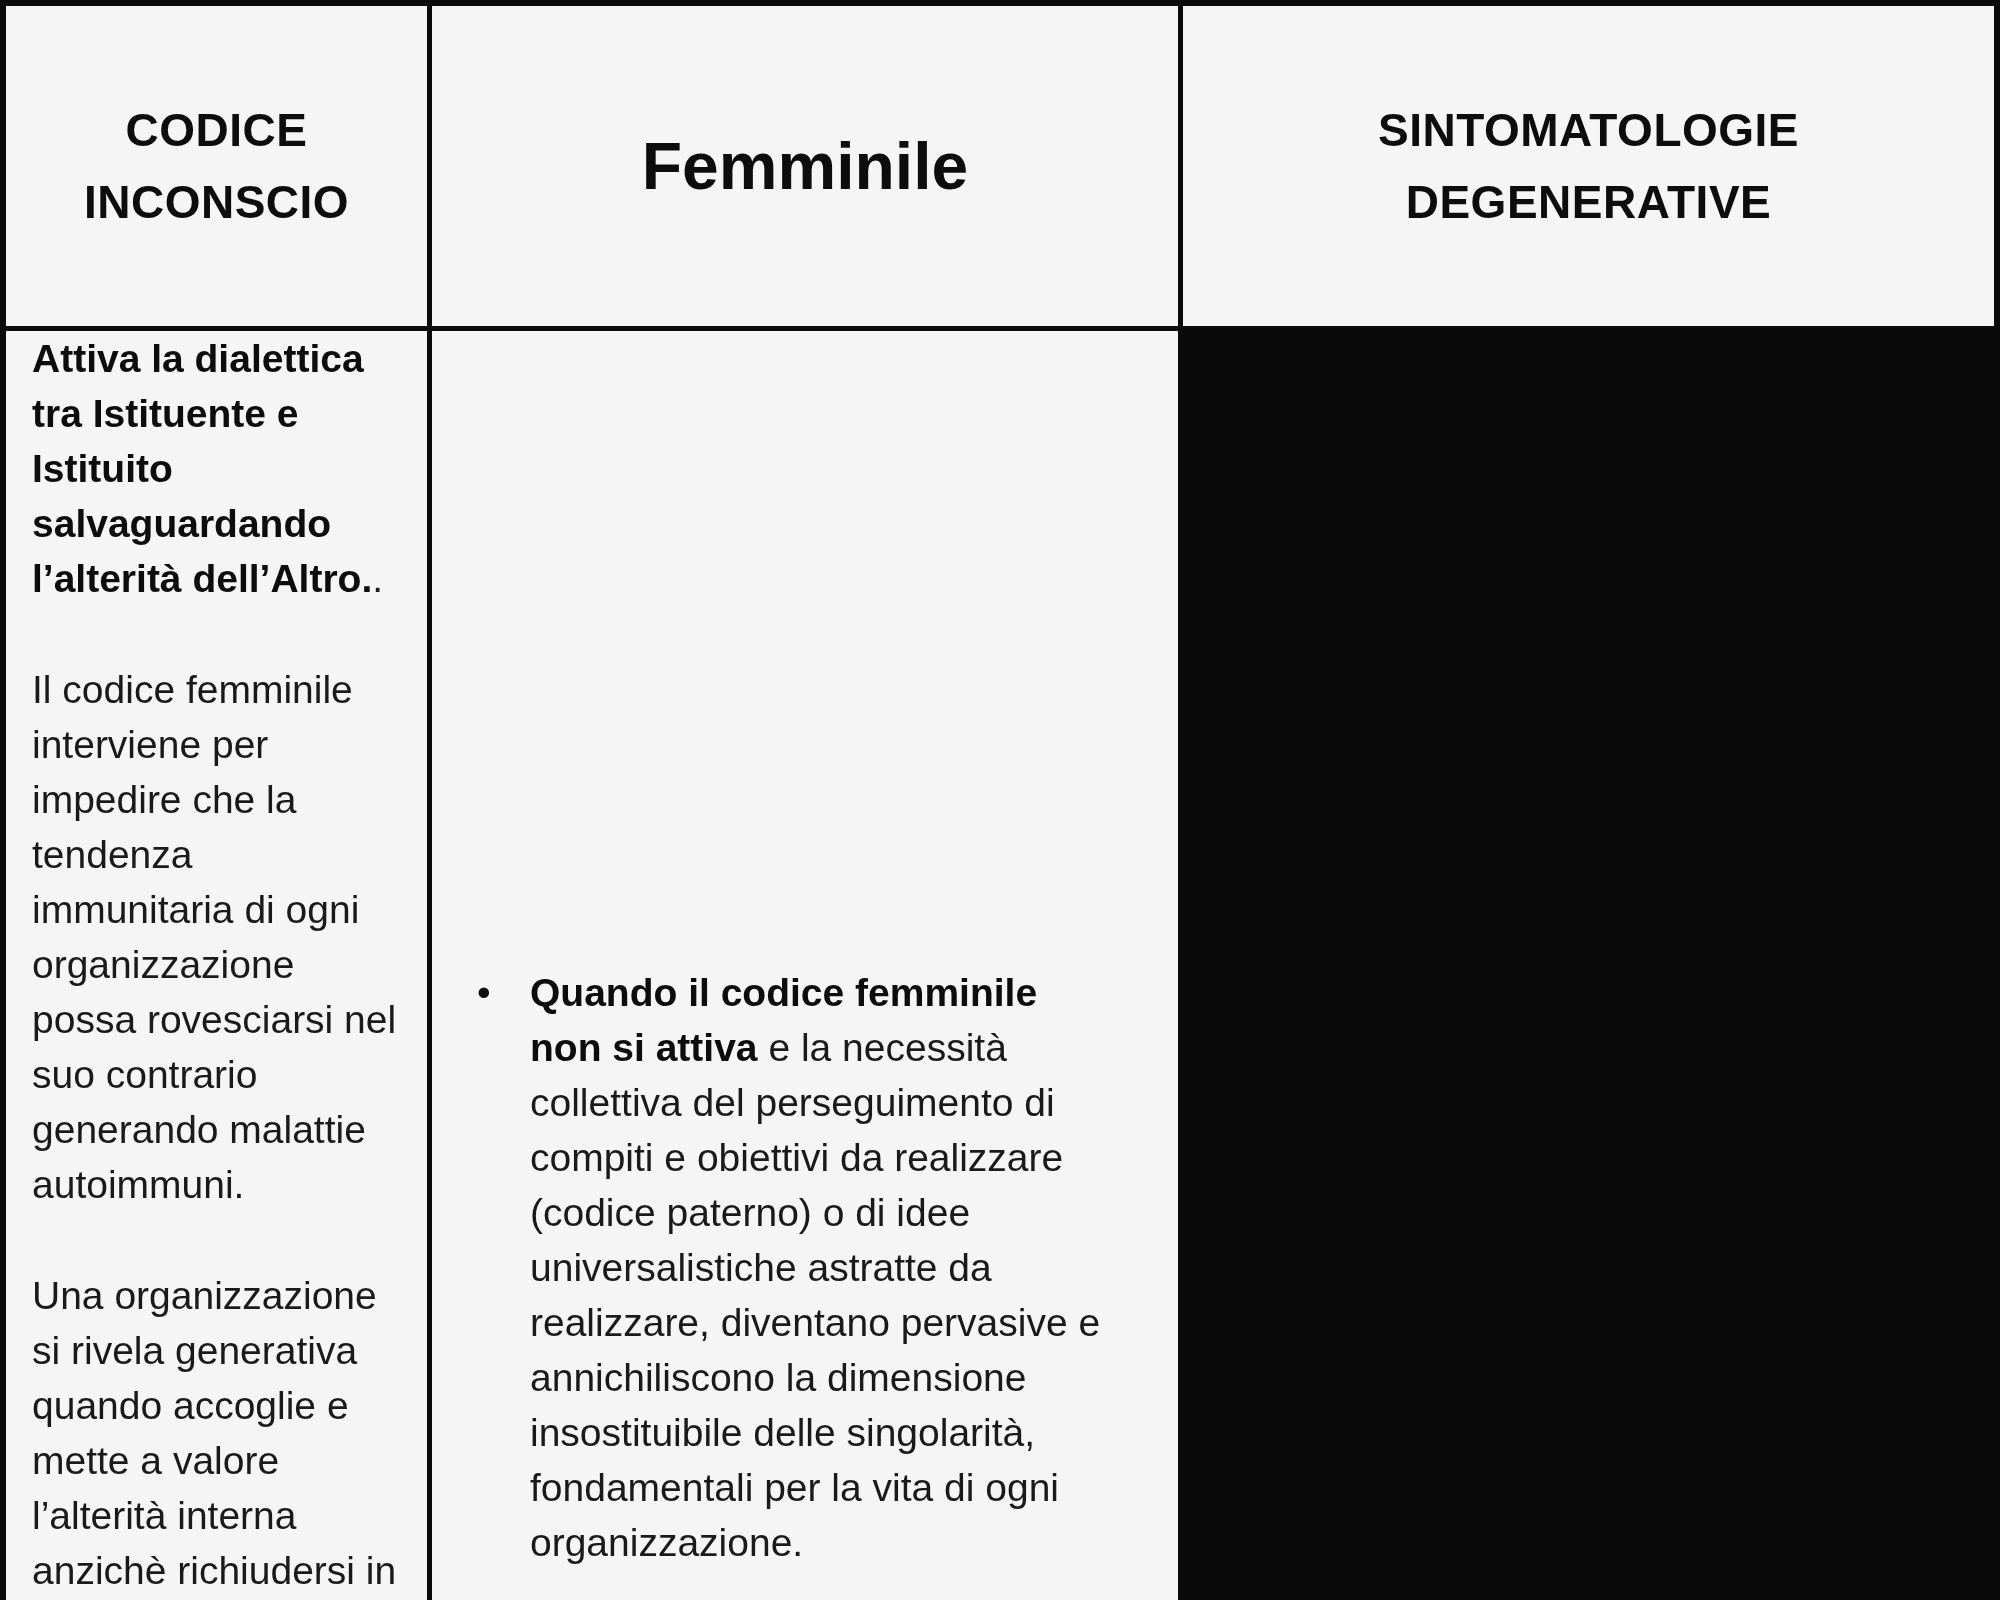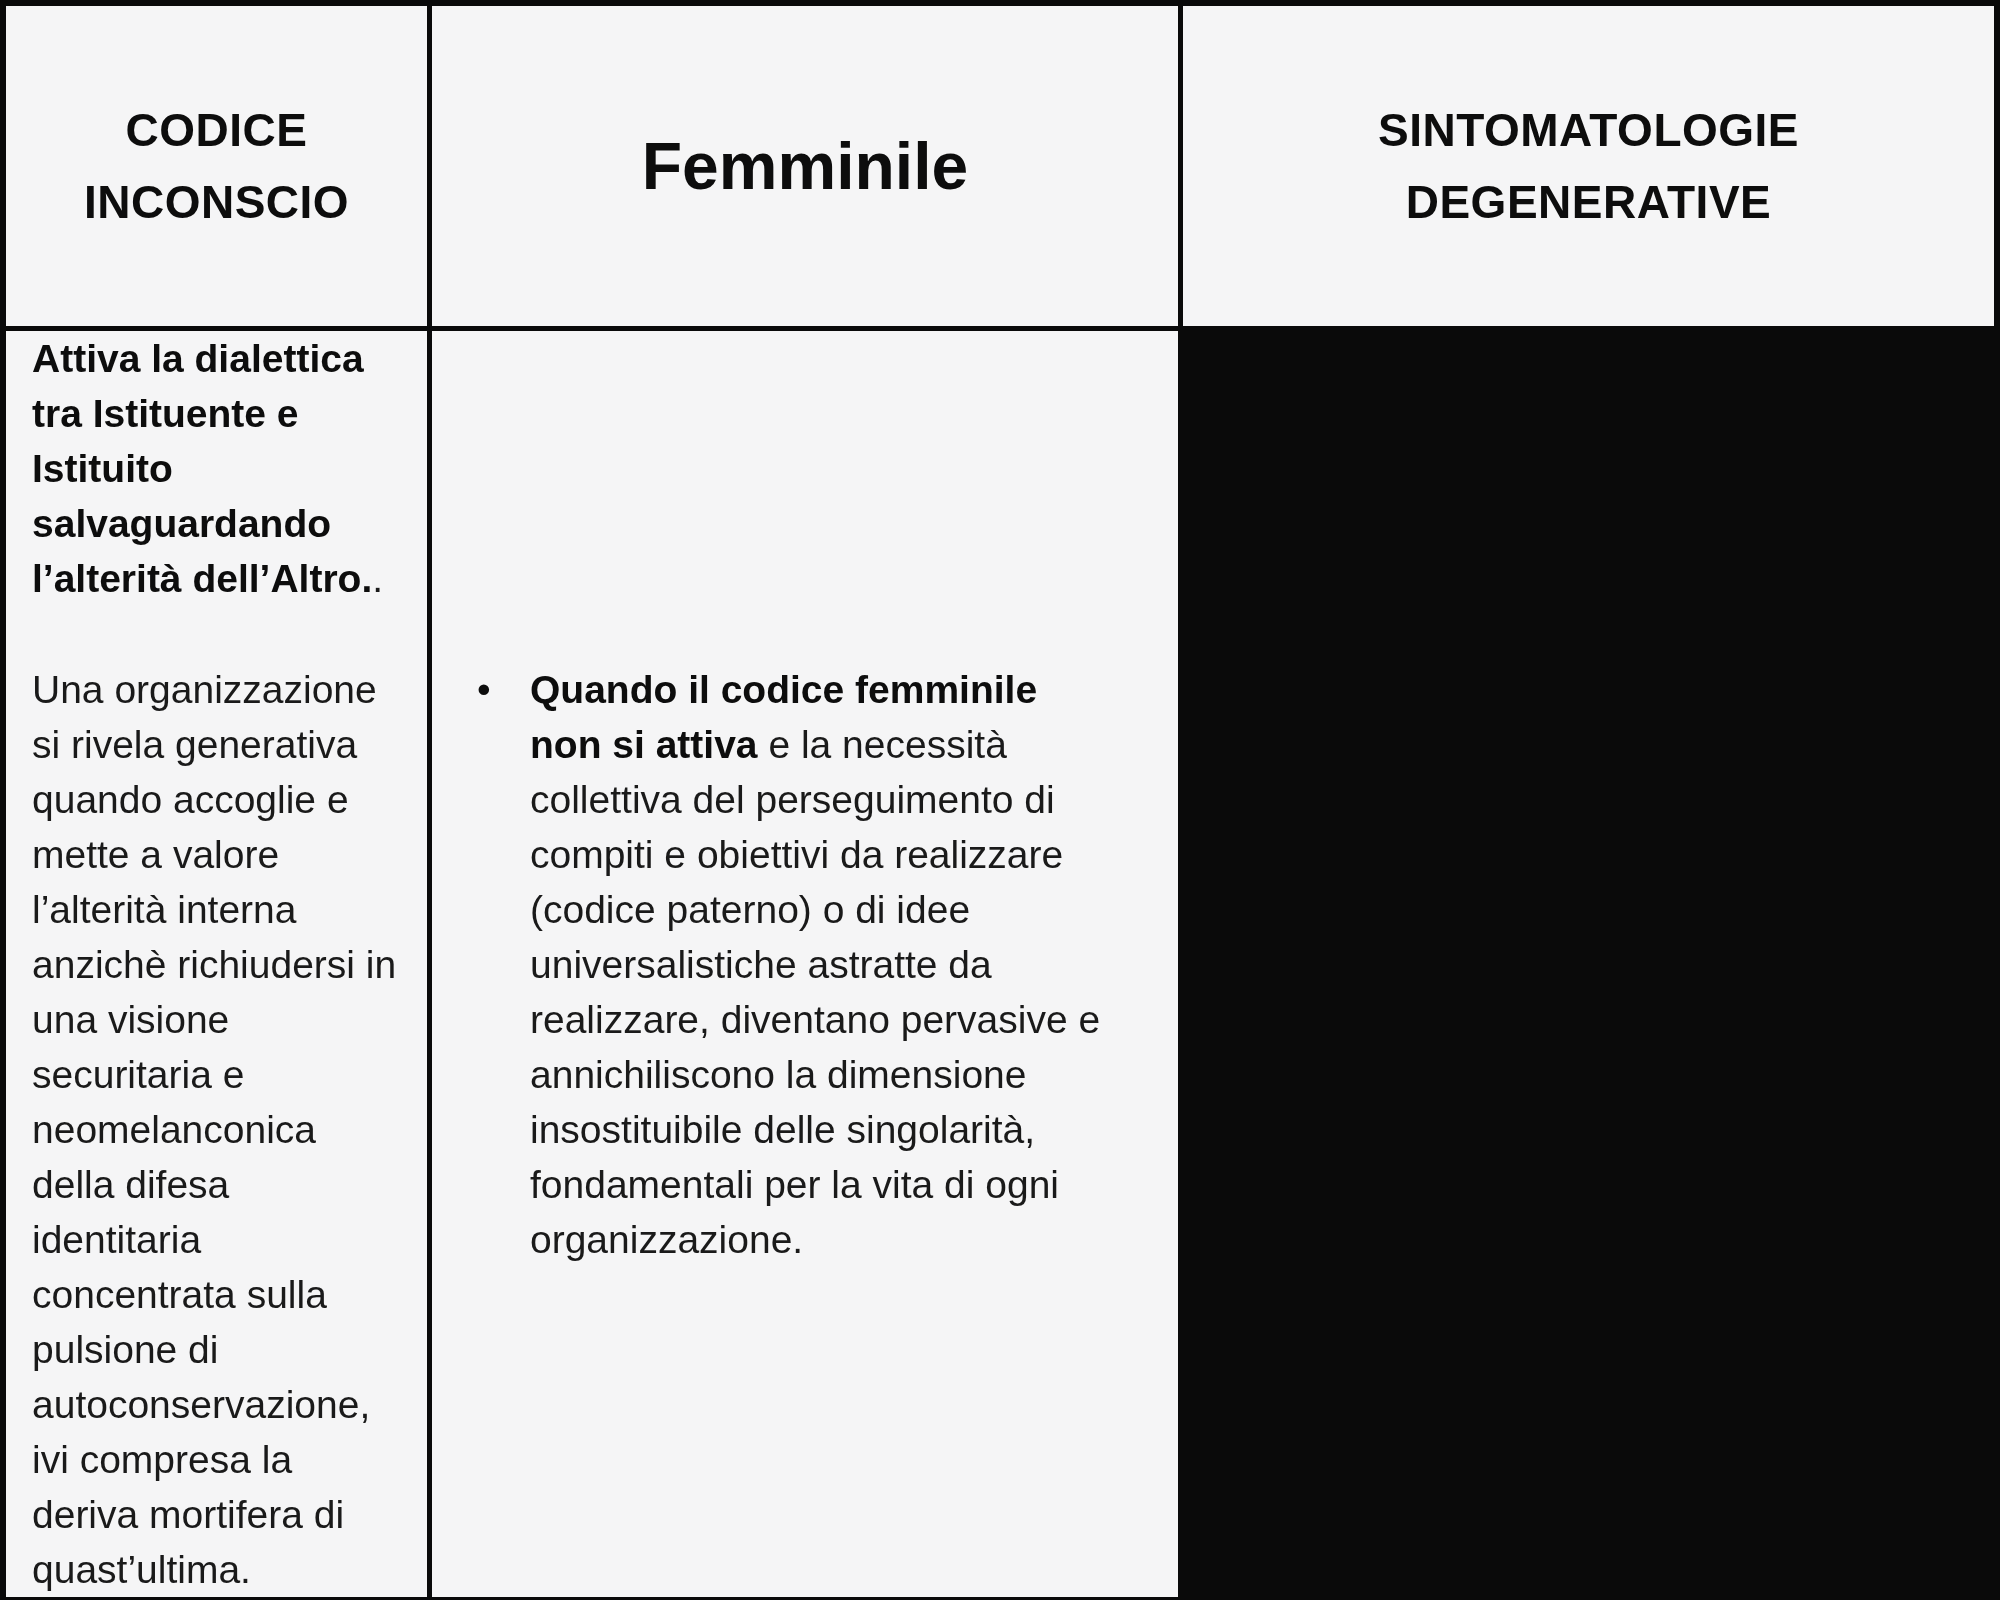--- a/index.html
+++ b/index.html
@@ -91,20 +91,23 @@
     <div class="cell header">
       <span>SINTOMATOLOGIE
 DEGENERATIVE</span>
     </div>
 
     <div class="cell text-cell col-funzione">
       <p class="para">
         <span class="b">Attiva la dialettica tra Istituente e Istituito salvaguardando l’alterità dell’Altro.</span><span>.</span>
       </p>
       <p class="para">
+        <span>Il codice femminile interviene per impedire che la tendenza immunitaria di ogni organizzazione possa rovesciarsi nel suo contrario generando malattie autoimmuni.</span>
+      </p>
+      <p class="para">
         <span>Una organizzazione si rivela generativa quando accoglie e mette a valore l’alterità interna anzichè richiudersi in una visione securitaria e neomelanconica della difesa identitaria concentrata sulla pulsione di autoconservazione, ivi compresa la deriva mortifera di quast’ultima.</span>
       </p>
     </div>
 
     <div class="cell text-cell col-sintomi">
       <div class="bullet">
         <span class="marker">•</span>
         <p class="para">
           <span class="b">Quando il codice femminile non si attiva</span><span> e la necessità collettiva del perseguimento di compiti e obiettivi da realizzare (codice paterno) o di idee universalistiche astratte da realizzare, diventano pervasive e annichiliscono la dimensione insostituibile delle singolarità, fondamentali per la vita di ogni organizzazione.</span>
         </p>

